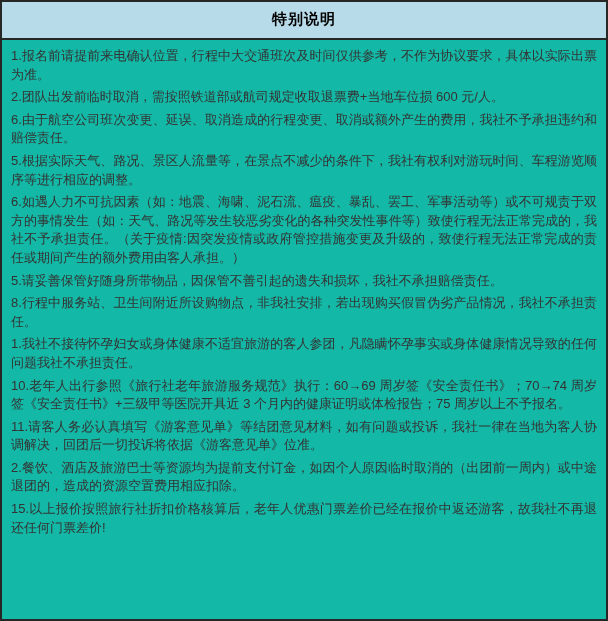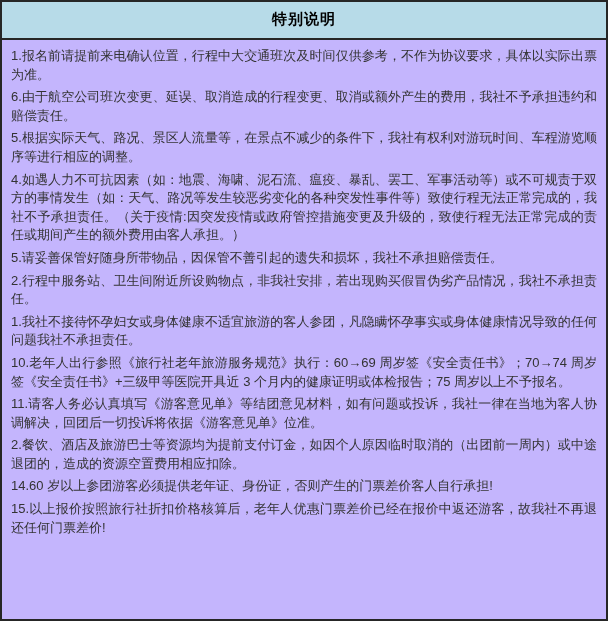--- a/index.html
+++ b/index.html
@@ -5,21 +5,21 @@
   * { box-sizing: border-box; }
   html, body {
     margin: 0;
     padding: 0;
     background: #ffffff;
     font-family: "Liberation Sans", "DejaVu Sans", sans-serif;
   }
   .doc {
     width: 608px;
     height: 621px;
-    background: #c4b5fd;
+    background: #14b8a6;
     border: 2px solid #262626;
     display: flex;
     flex-direction: column;
     overflow: hidden;
   }
   .header {
     background: #b7dbe8;
     border-bottom: 2px solid #262626;
     text-align: center;
     padding: 8px 0 9px 0;
@@ -47,26 +47,26 @@
 </style>
 </head>
 <body>
 
 <div class="doc">
   <div class="header">
     <span class="title">特别说明</span>
   </div>
   <div class="notes">
     <p class="note">1.报名前请提前来电确认位置，行程中大交通班次及时间仅供参考，不作为协议要求，具体以实际出票为准。</p>
+    <p class="note">2.团队出发前临时取消，需按照铁道部或航司规定收取退票费+当地车位损 600 元/人。</p>
     <p class="note">6.由于航空公司班次变更、延误、取消造成的行程变更、取消或额外产生的费用，我社不予承担违约和赔偿责任。</p>
     <p class="note">5.根据实际天气、路况、景区人流量等，在景点不减少的条件下，我社有权利对游玩时间、车程游览顺序等进行相应的调整。</p>
-    <p class="note">4.如遇人力不可抗因素（如：地震、海啸、泥石流、瘟疫、暴乱、罢工、军事活动等）或不可规责于双方的事情发生（如：天气、路况等发生较恶劣变化的各种突发性事件等）致使行程无法正常完成的，我社不予承担责任。（关于疫情:因突发疫情或政府管控措施变更及升级的，致使行程无法正常完成的责任或期间产生的额外费用由客人承担。）</p>
+    <p class="note">6.如遇人力不可抗因素（如：地震、海啸、泥石流、瘟疫、暴乱、罢工、军事活动等）或不可规责于双方的事情发生（如：天气、路况等发生较恶劣变化的各种突发性事件等）致使行程无法正常完成的，我社不予承担责任。（关于疫情:因突发疫情或政府管控措施变更及升级的，致使行程无法正常完成的责任或期间产生的额外费用由客人承担。）</p>
     <p class="note">5.请妥善保管好随身所带物品，因保管不善引起的遗失和损坏，我社不承担赔偿责任。</p>
-    <p class="note">2.行程中服务站、卫生间附近所设购物点，非我社安排，若出现购买假冒伪劣产品情况，我社不承担责任。</p>
+    <p class="note">8.行程中服务站、卫生间附近所设购物点，非我社安排，若出现购买假冒伪劣产品情况，我社不承担责任。</p>
     <p class="note">1.我社不接待怀孕妇女或身体健康不适宜旅游的客人参团，凡隐瞒怀孕事实或身体健康情况导致的任何问题我社不承担责任。</p>
     <p class="note">10.老年人出行参照《旅行社老年旅游服务规范》执行：60→69 周岁签《安全责任书》；70→74 周岁签《安全责任书》+三级甲等医院开具近 3 个月内的健康证明或体检报告；75 周岁以上不予报名。</p>
     <p class="note">11.请客人务必认真填写《游客意见单》等结团意见材料，如有问题或投诉，我社一律在当地为客人协调解决，回团后一切投诉将依据《游客意见单》位准。</p>
     <p class="note">2.餐饮、酒店及旅游巴士等资源均为提前支付订金，如因个人原因临时取消的（出团前一周内）或中途退团的，造成的资源空置费用相应扣除。</p>
-    <p class="note">14.60 岁以上参团游客必须提供老年证、身份证，否则产生的门票差价客人自行承担!</p>
     <p class="note">15.以上报价按照旅行社折扣价格核算后，老年人优惠门票差价已经在报价中返还游客，故我社不再退还任何门票差价!</p>
 
   </div>
 </div>
 
 </body></html>

